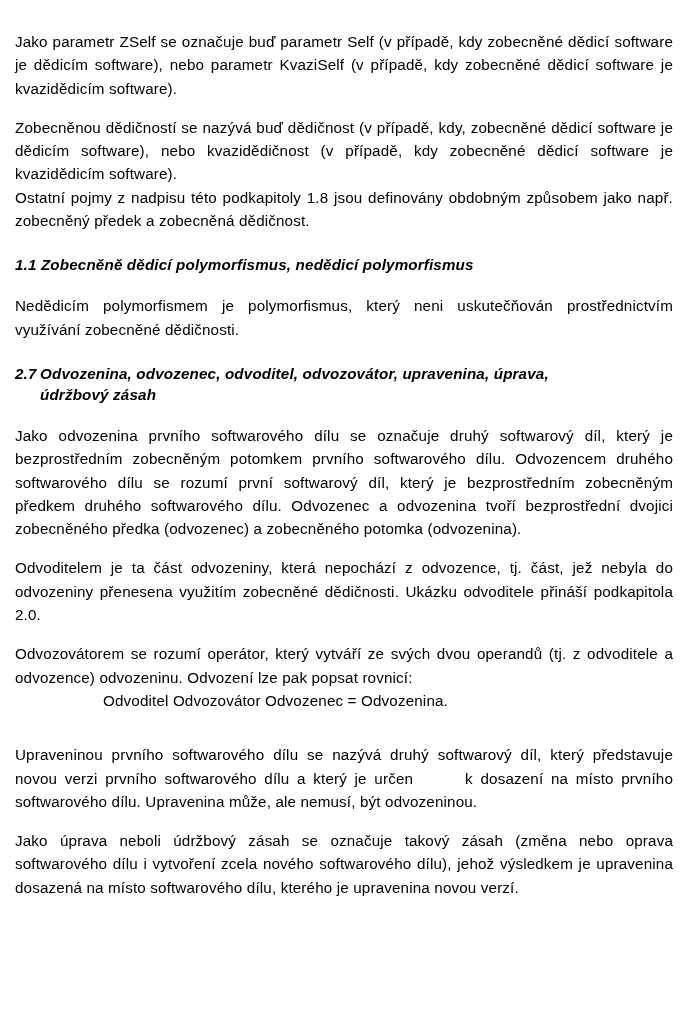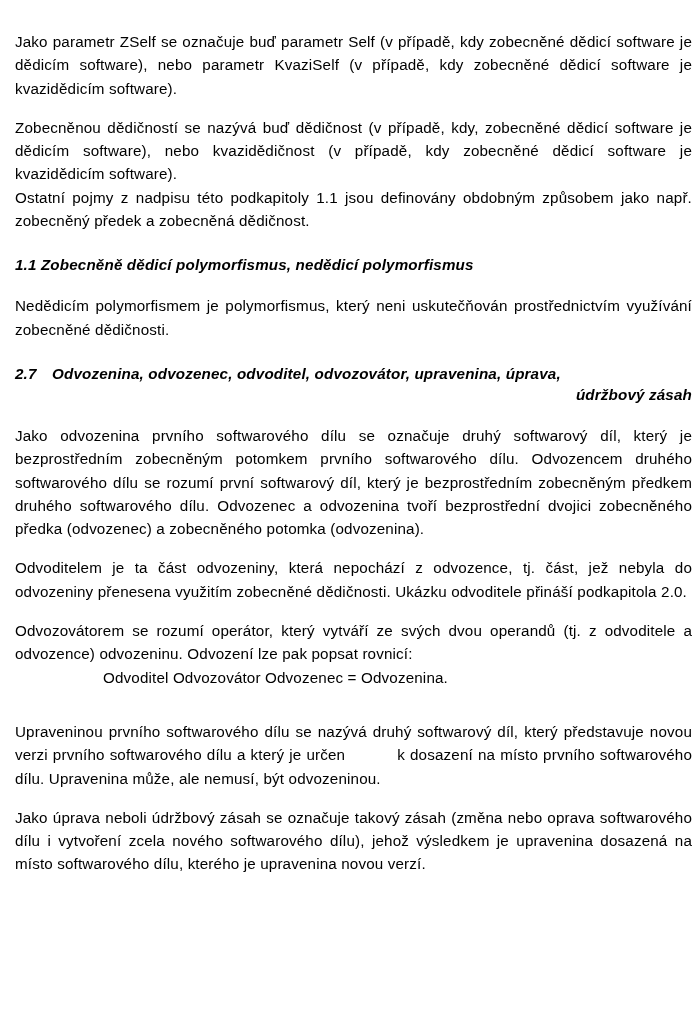--- a/index.html
+++ b/index.html
@@ -14,21 +14,21 @@
     color: #000000;
     -webkit-font-smoothing: none;
   }
   .page {
     position: relative;
     width: 697px;
     height: 1017px;
     background: #ffffff;
     overflow: hidden;
     box-sizing: border-box;
-    padding: 30px 5px 0 15px;
+    padding: 30px 24px 0 15px;
   }
   .para {
     font-size: 15.2px;
     line-height: 23.3px;
     text-align: justify;
     text-justify: inter-word;
     margin: 0 0 16px 0;
     letter-spacing: 0.01em;
   }
   .para.tight {
@@ -45,34 +45,34 @@
     text-align: left;
     margin: 0 0 19px 0;
     letter-spacing: 0.01em;
   }
   .heading.spaced-top {
     margin-top: 22px;
   }
   .heading-hang {
     display: flex;
     align-items: flex-start;
-    gap: 12px;
+    gap: 0;
   }
   .heading-num {
     flex: 0 0 auto;
     width: 25px;
   }
   .heading-text {
     flex: 1 1 auto;
     text-align: justify;
     text-justify: inter-word;
   }
   .heading-text .line2 {
     display: block;
-    text-align: right;
+    text-align: left;
   }
   .equation {
     font-size: 15.2px;
     line-height: 23.3px;
     margin: 0 0 31px 0;
     padding-left: 88px;
     text-align: left;
     letter-spacing: 0.01em;
   }
   .gap-wide {
@@ -86,21 +86,21 @@
 </style>
 </head>
 <body>
 
 <div class="page">
 
   <p class="para">Jako parametr ZSelf se označuje buď parametr Self (v případě, kdy zobecněné dědicí software je dědicím software), nebo parametr KvaziSelf (v případě, kdy zobecněné dědicí software je kvazidědicím software).</p>
 
   <p class="para tight">Zobecněnou dědičností se nazývá buď dědičnost (v případě, kdy, zobecněné dědicí software je dědicím software), nebo kvazidědičnost (v případě, kdy zobecněné dědicí software je kvazidědicím software).</p>
 
-  <p class="para">Ostatní pojmy z nadpisu této podkapitoly 1.1 jsou definovány obdobným způsobem jako např. zobecněný předek a zobecněná dědičnost.</p>
+  <p class="para">Ostatní pojmy z nadpisu této podkapitoly 1.8 jsou definovány obdobným způsobem jako např. zobecněný předek a zobecněná dědičnost.</p>
 
   <h2 class="heading spaced-top">1.1 Zobecněně dědicí polymorfismus, nedědicí polymorfismus</h2>
 
 
   <p class="para">Nedědicím polymorfismem je polymorfismus, který neni uskutečňován prostřednictvím využívání zobecněné dědičnosti.</p>
 
   <h2 class="heading spaced-top">
     <span class="heading-hang">
       <span class="heading-num">2.7</span>
       <span class="heading-text">

